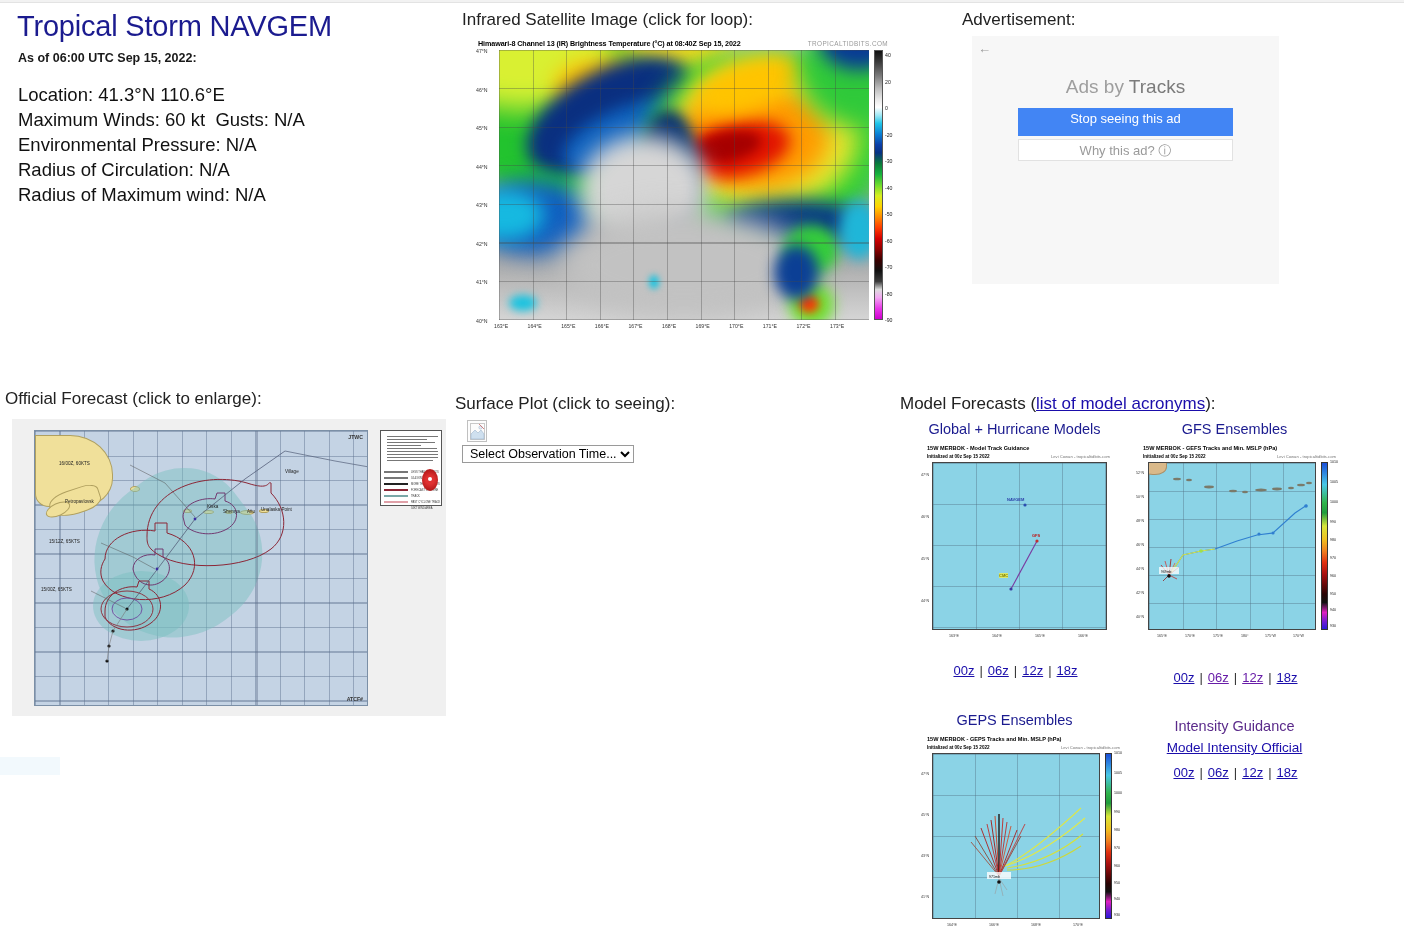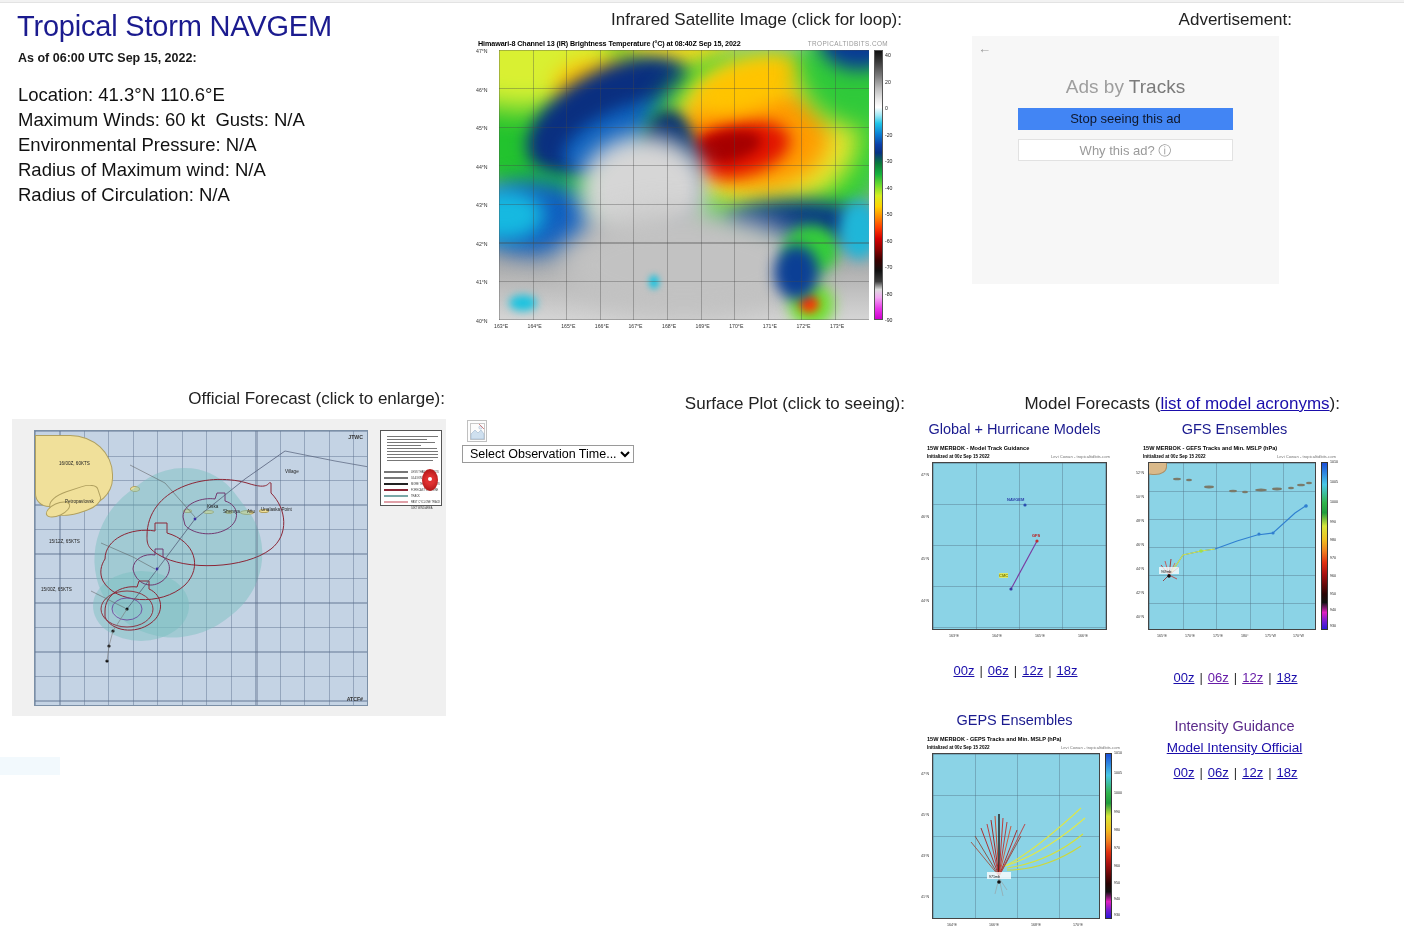--- a/index.html
+++ b/index.html
@@ -24,21 +24,21 @@
     font-size: 12.5px; font-weight: bold; color: #1a1a1a;
   }
   .storm-stats {
     position: absolute; left: 18px; top: 82px;
     font-size: 18.5px; color: #111; line-height: 25px;
   }
   .storm-stats div { white-space: pre; }
 
   
   .sec-head {
-    position: absolute; font-size: 17px; color: #222; text-align: right;
+    position: absolute; font-size: 17px; color: #222; text-align: left;
   }
   .sec-head a { color: #1a0dab; text-decoration: underline; }
 
   
   #ir-wrap { position:absolute; left:472px; top:36px; width:420px; height:300px; background:#ffffff; }
   #ir-title {
     position:absolute; left:6px; top:3px; font-size:7.2px; font-weight:bold; color:#000;
     letter-spacing:-0.1px; white-space:nowrap;
   }
   #ir-credit {
@@ -69,22 +69,22 @@
     position:absolute; left:972px; top:36px; width:307px; height:248px;
     background:#f7f7f7;
   }
   #ad-back { position:absolute; left:6px; top:5px; font-size:13px; color:#9a9a9a; }
   #ad-bygoogle {
     position:absolute; left:0; right:0; top:40px; text-align:center;
     font-size:19px; color:#9e9e9e;
   }
   #ad-bygoogle b { font-weight:normal; color:#7b7b7b; }
   #ad-stop {
-    position:absolute; left:46px; top:72px; width:215px; height:22px;
-    background:#4285f4; color:#0f172a; font-size:13px; text-align:center;
+    position:absolute; left:46px; top:72px; width:215px; height:28px;
+    background:#4285f4; color:#ffffff; font-size:13px; text-align:center;
     line-height:22px; border:none; cursor:pointer;
   }
   #ad-why {
     position:absolute; left:46px; top:103px; width:215px; height:22px;
     background:#fff; color:#9a9a9a; font-size:13px; text-align:center;
     line-height:22px; border:1px solid #e2e2e2; cursor:pointer;
   }
 
   
   #fc-wrap { position:absolute; left:12px; top:419px; width:434px; height:297px; background:#f0f0f0; }
@@ -137,22 +137,22 @@
 
 <div class="page">
   <div class="topline"></div>
 
   <div class="storm-title">Tropical Storm NAVGEM</div>
   <div class="storm-asof">As of 06:00 UTC Sep 15, 2022:</div>
   <div class="storm-stats">
     <div>Location: 41.3°N 110.6°E</div>
     <div>Maximum Winds: 60 kt  Gusts: N/A</div>
     <div>Environmental Pressure: N/A</div>
+    <div>Radius of Circulation: N/A</div>
     <div>Radius of Maximum wind: N/A</div>
-    <div>Radius of Circulation: N/A</div>
   </div>
 
   <div class="sec-head" style="left:462px; top:10px; width:440px;">Infrared Satellite Image (click for loop):</div>
 
   <div id="ir-wrap">
     <div id="ir-title">Himawari-8 Channel 13 (IR) Brightness Temperature (°C) at 08:40Z Sep 15, 2022</div>
     <div id="ir-credit">TROPICALTIDBITS.COM</div>
 
     <div id="ir-plot">
 

